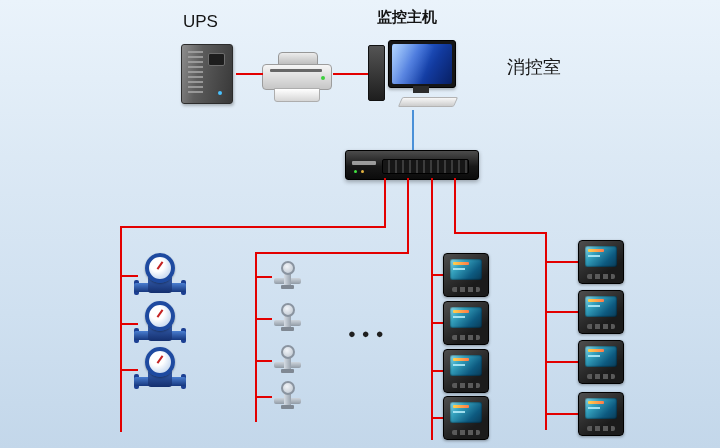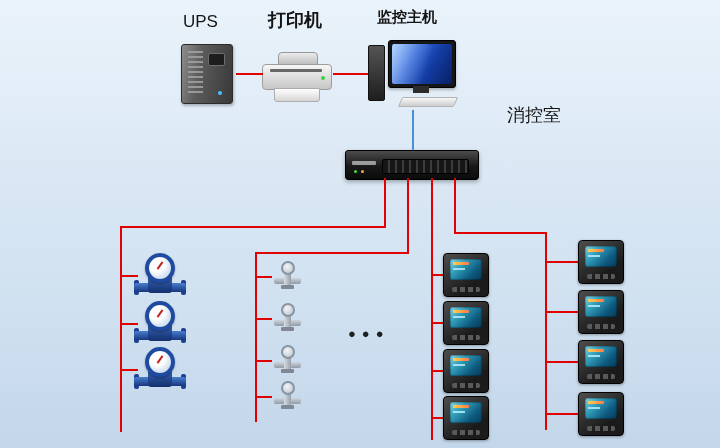--- a/index.html
+++ b/index.html
@@ -5,21 +5,21 @@
   html,body{margin:0;padding:0;}
   body{font-family:"Liberation Sans","DejaVu Sans",sans-serif;}
   .scene{
     position:relative;width:720px;height:448px;overflow:hidden;
     background:linear-gradient(180deg,#eaf3fb 0%,#dcE9f5 35%,#cfe0f0 70%,#c3d7ea 100%);
   }
   .lbl{position:absolute;color:#141414;white-space:nowrap;}
   .lbl-ups{left:183px;top:12px;font-size:17px;font-weight:500;}
   .lbl-printer{left:268px;top:8px;font-size:18px;font-weight:700;}
   .lbl-host{left:377px;top:8px;font-size:15px;font-weight:700;}
-  .lbl-room{left:507px;top:55px;font-size:18px;font-weight:500;margin-top:48px;}
+  .lbl-room{left:507px;top:55px;font-size:18px;font-weight:500;}
   .ellipsis{left:348px;top:326px;font-size:13px;font-weight:700;letter-spacing:6px;color:#1f1f1f;}
 
   .line{position:absolute;}
   .red{background:#e30000;}
   .blue{background:#4a90d8;}
   .v{width:2px;} .h{height:2px;}
 
   
   .ups{position:absolute;left:181px;top:44px;width:50px;height:58px;
     background:linear-gradient(100deg,#8e8e8e 0%,#5c5c5c 35%,#383838 100%);
@@ -101,21 +101,20 @@
   .pm-row2{position:absolute;left:3px;top:9px;width:12px;height:2px;background:#bdf3ff;opacity:.8;}
   .pm-btns{position:absolute;bottom:4px;left:8px;right:8px;height:5px;
     background:repeating-linear-gradient(90deg,#5a5a5a 0 5px,transparent 5px 8px);border-radius:2px;}
 </style>
 </head>
 <body>
 
 <div class="scene">
 
   <div class="lbl lbl-ups">UPS</div>
-  <div class="lbl lbl-printer">打印机</div>
   <div class="lbl lbl-host">监控主机</div>
   <div class="lbl lbl-room">消控室</div>
   <div class="lbl ellipsis">●●●</div>
 
   <div class="ups">
     <div class="ups-vents"></div>
     <div class="ups-panel"></div>
     <div class="ups-led"></div>
   </div>
 

